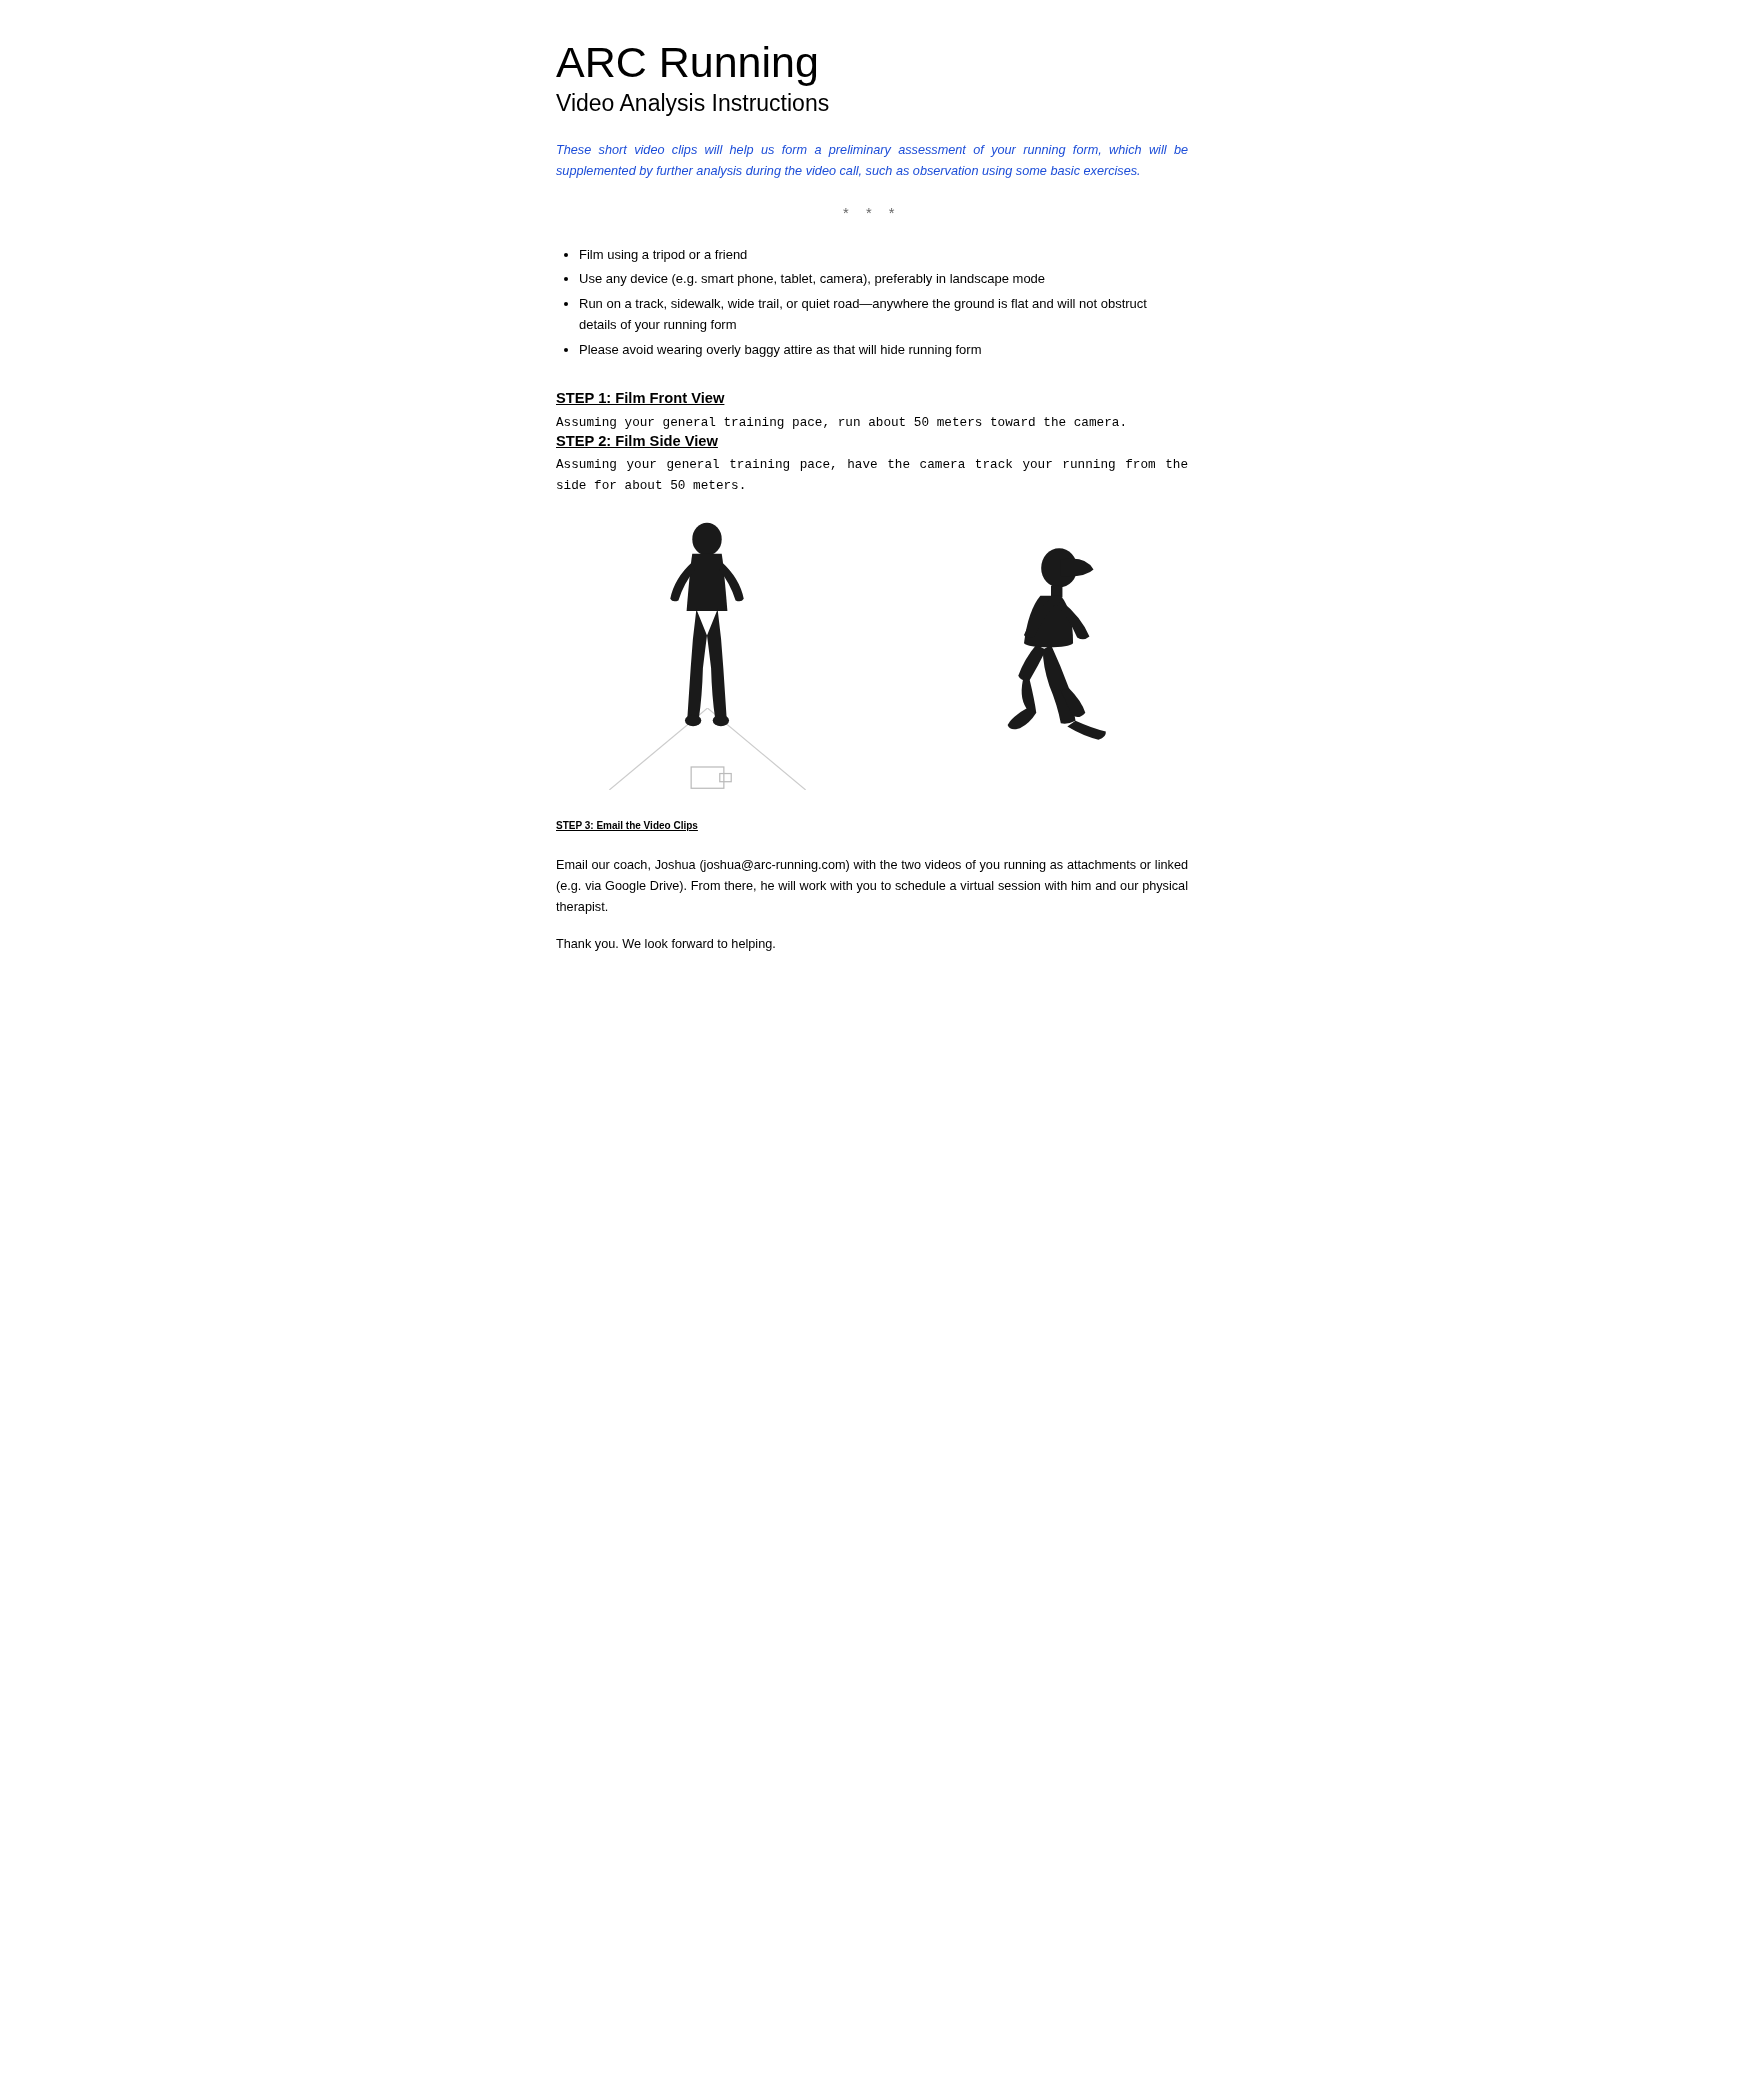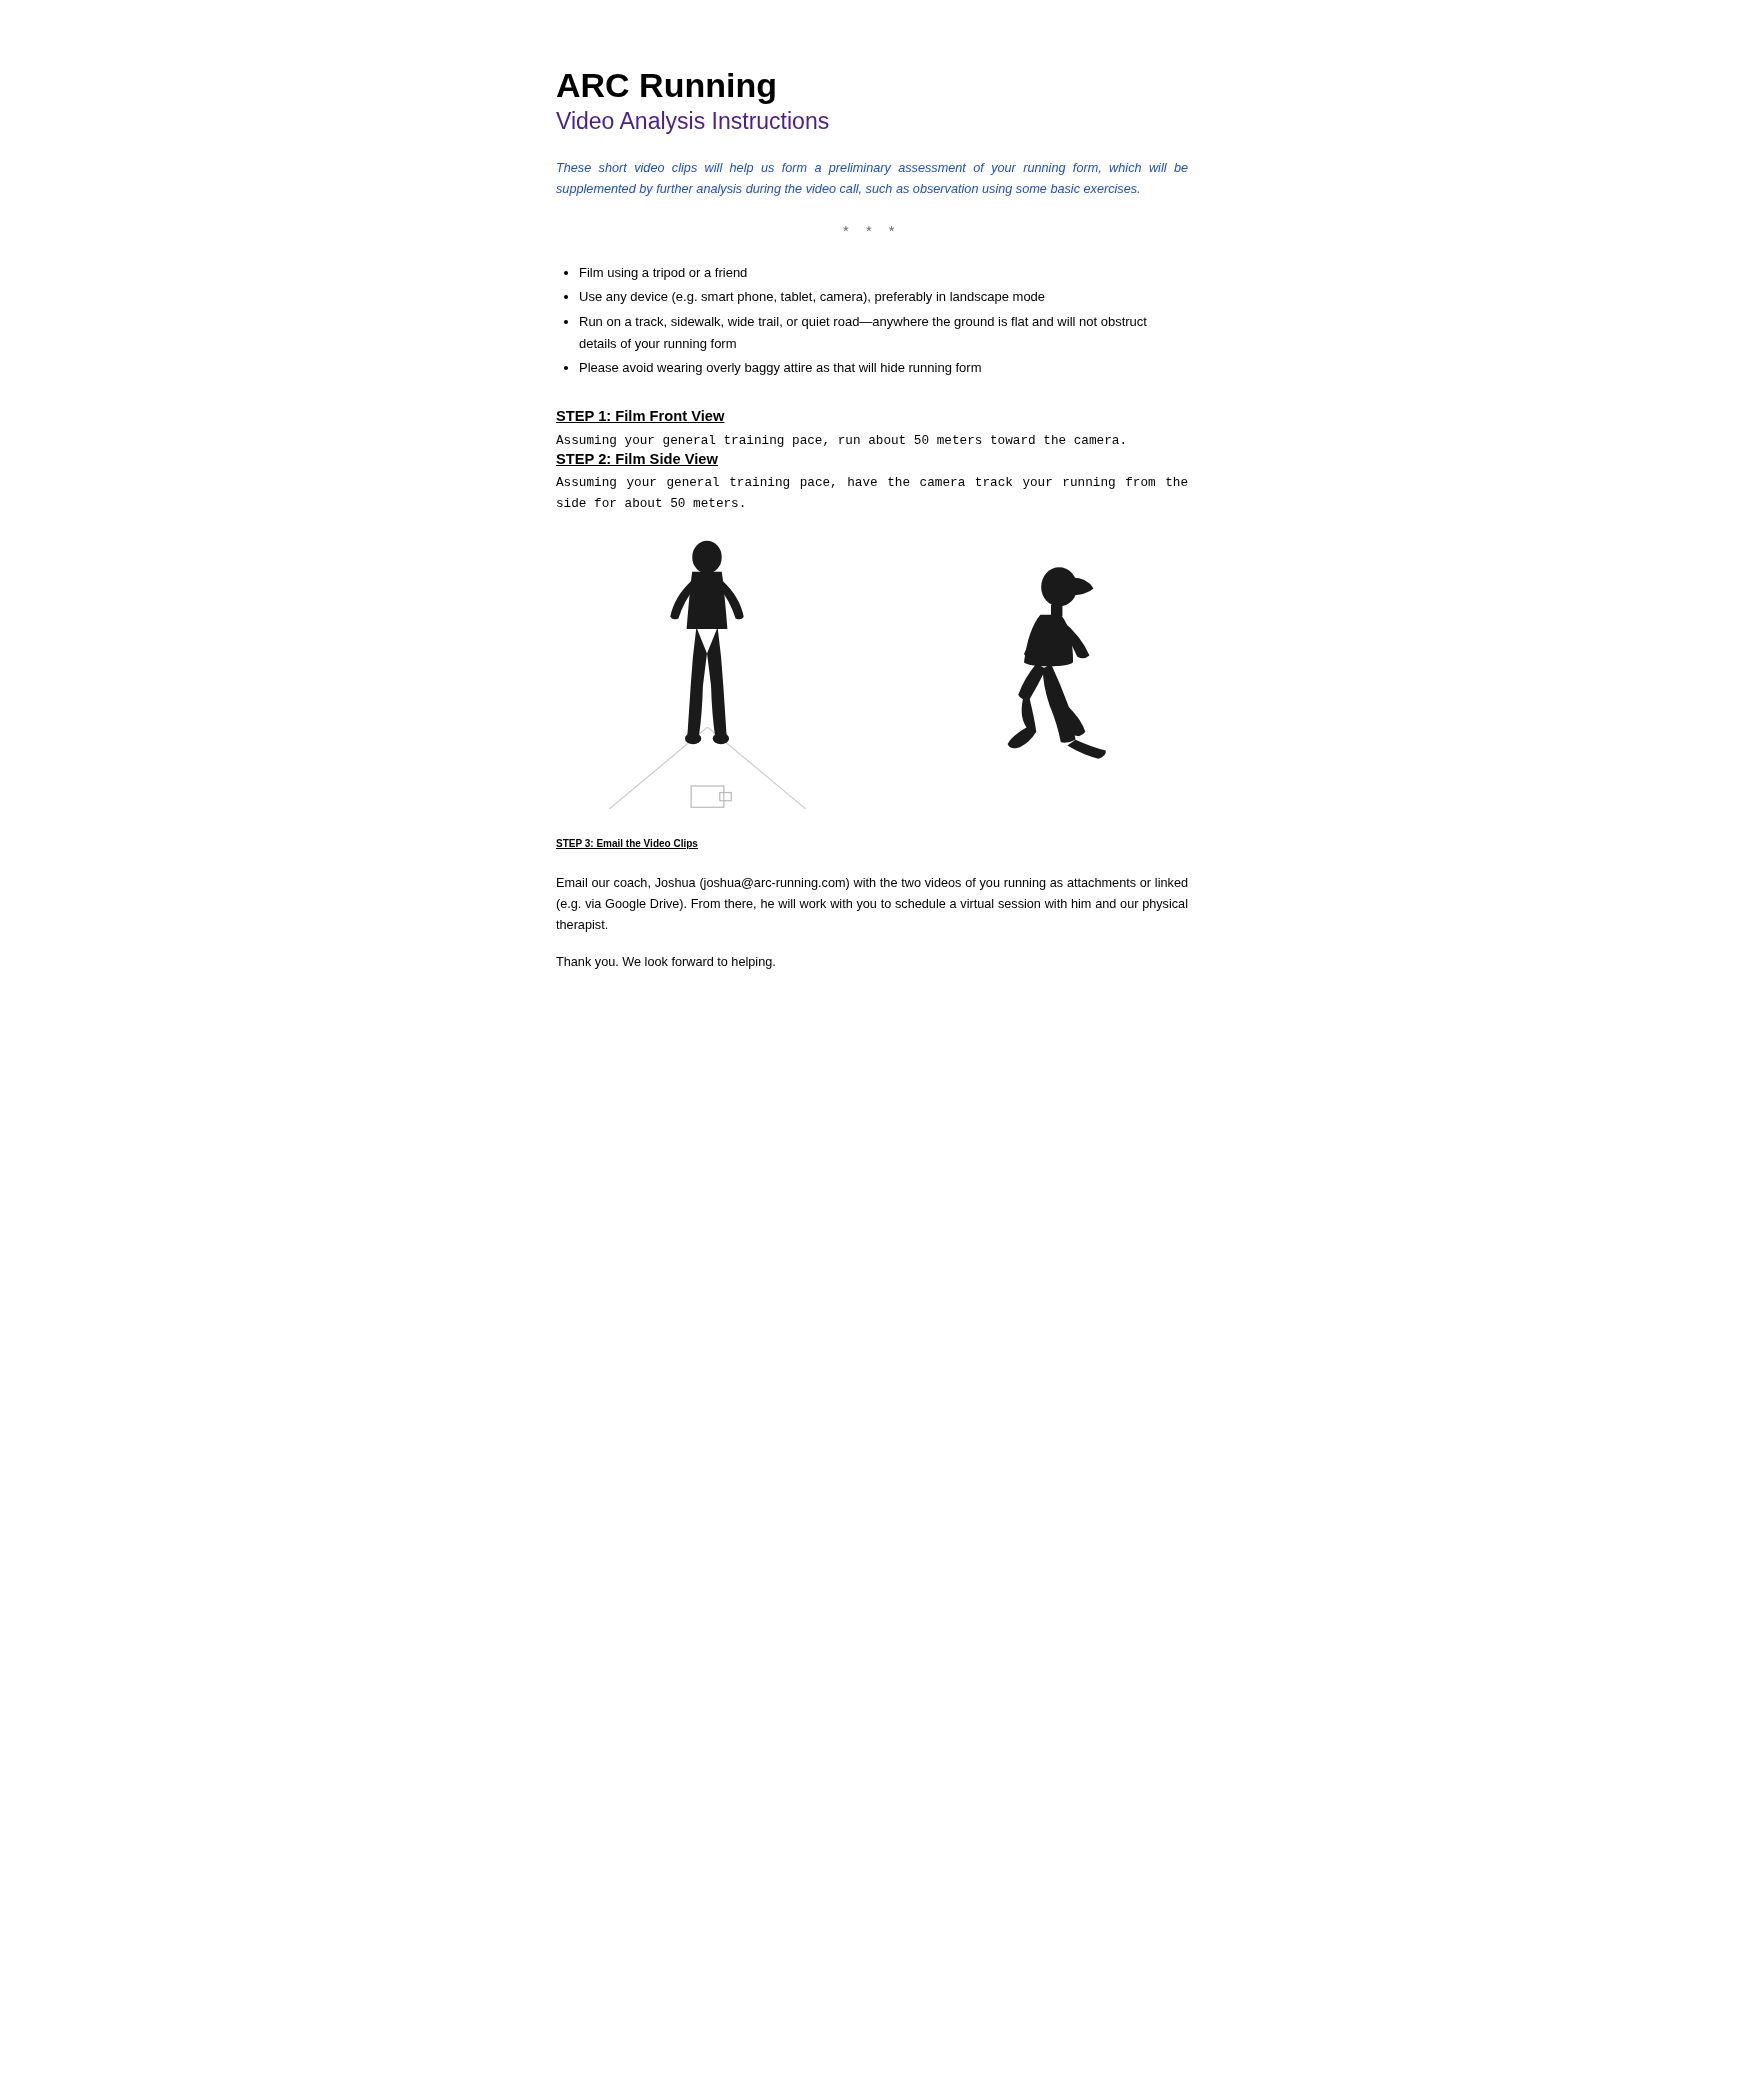--- a/index.html
+++ b/index.html
@@ -11,32 +11,31 @@
     body {
       background: #ffffff;
       font-family: Arial, Helvetica, sans-serif;
       color: #000000;
       width: 736px;
       margin: 0 auto;
       padding: 39px 52px 52px 52px;
     }
 
     .main-title {
-      font-size: 34px;
-      font-weight: 700;
+      font-size: 43px;
+      font-weight: 400;
       line-height: 1.1;
       margin-bottom: 3.3px;
       letter-spacing: 0px;
-      margin-top: 28px;
     }
 
     .subtitle {
       font-size: 23px;
       font-weight: 400;
-      color: #4c1d95;
+      color: #000000;
       margin-bottom: 23px;
     }
 
     .intro-text {
       font-style: italic;
       font-size: 12.7px;
       color: #1d4ed8;
       text-align: justify;
       line-height: 1.65;
       margin-bottom: 23px;

